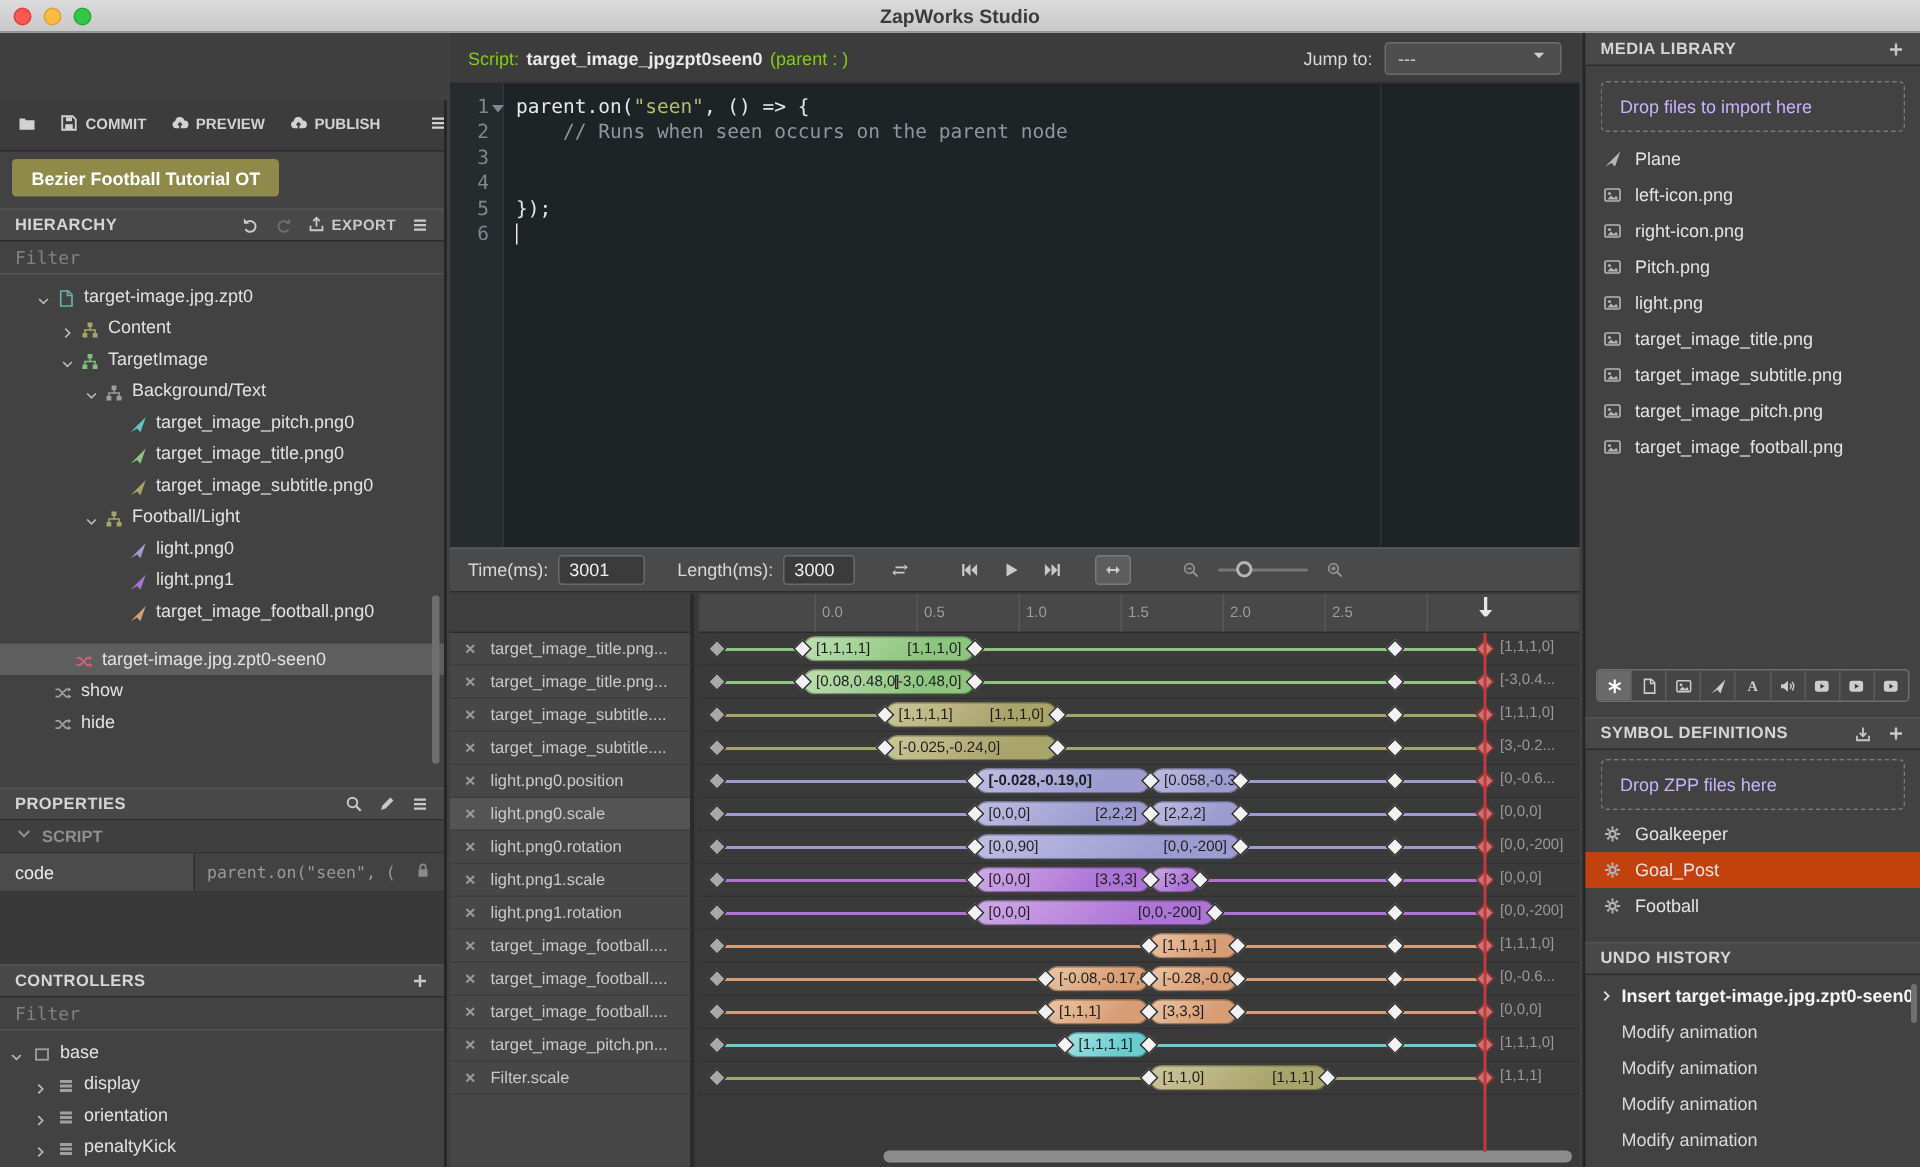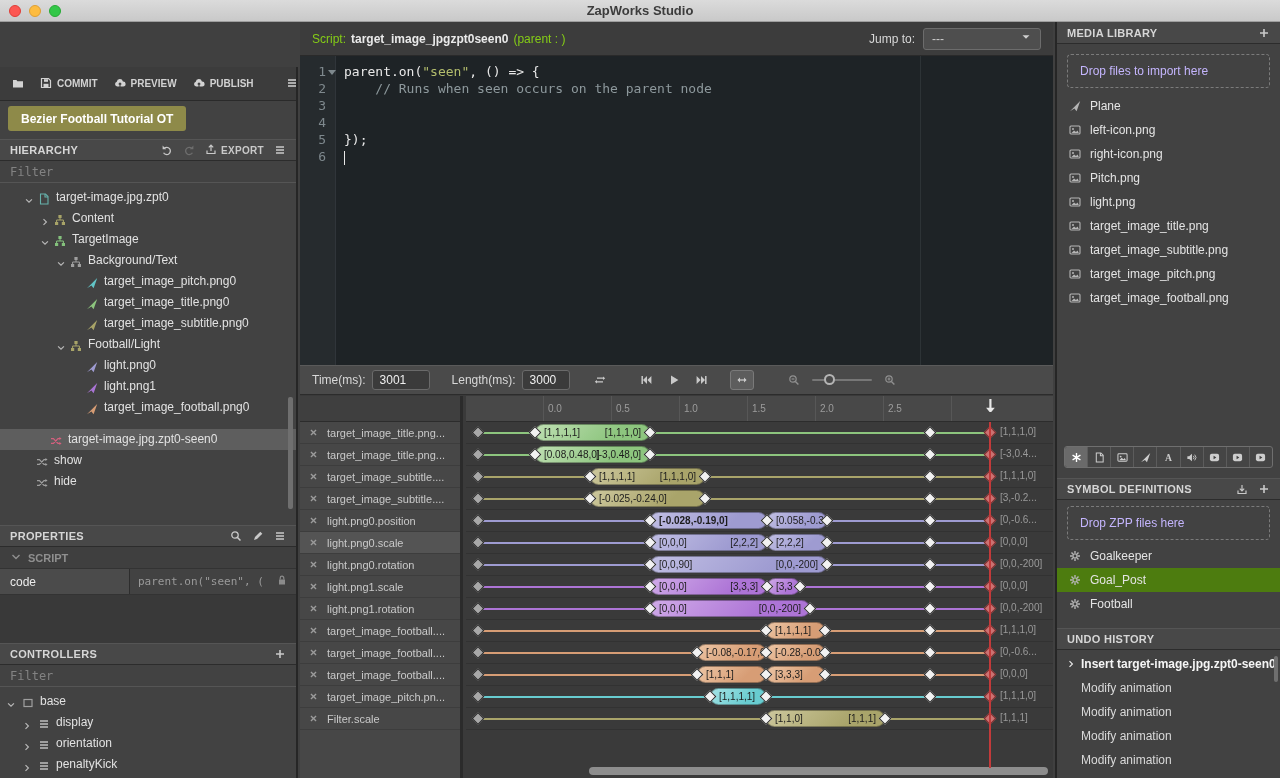--- a/index.html
+++ b/index.html
@@ -125,21 +125,21 @@
   .end-label { position:absolute; left:534px; top:4px; font-size:10px; color:#9a9a9a; white-space:nowrap; width:52px; overflow:hidden; }
   .playline { position:absolute; top:26px; bottom:10px; width:2px; background:#c23a3a; z-index:5; }
   .playhead { position:absolute; top:2px; z-index:6; color:#e8e8e8; }
   .hscroll { position:absolute; left:123px; right:5px; bottom:3px; height:8px; background:#8d8d8d; border-radius:4px; cursor:pointer; }
 
   
   .dropzone { position:absolute; left:10px; right:10px; height:34px; border:1px dashed #7b7b7b; border-radius:4px;
     display:flex; align-items:center; padding-left:12px; font-size:12px; color:#c4b5fd; }
   .rlist { position:absolute; left:0; right:0; }
   .rrow { height:24px; display:flex; align-items:center; gap:9px; padding-left:12px; font-size:12px; color:#e4e4e4; cursor:pointer; }
-  .rrow.sel { background:#4d7c0f; }
+  .rrow.sel { background:#c2410c; }
   .rrow .ricon { display:flex; color:#b5b5b5; }
   .iconbar { position:absolute; left:7px; right:7px; height:22px; border:1px solid #6f6f6f; border-radius:3px;
     display:flex; overflow:hidden; background:#454545; }
   .fcell { flex:1; display:flex; align-items:center; justify-content:center; border-right:1px solid #5c5c5c; color:#cdcdcd; cursor:pointer; }
   .fcell:last-child { border-right:none; }
   .fcell.active { background:#6a6a6a; color:#fff; }
   .urow { height:24px; display:flex; align-items:center; padding-left:24px; font-size:12px; color:#d9d9d9; cursor:pointer; position:relative; }
   .urow.current { color:#f5f5f5; font-weight:bold; }
   .urow .uchev { position:absolute; left:9px; top:6px; color:#e8e8e8; }
 </style>

